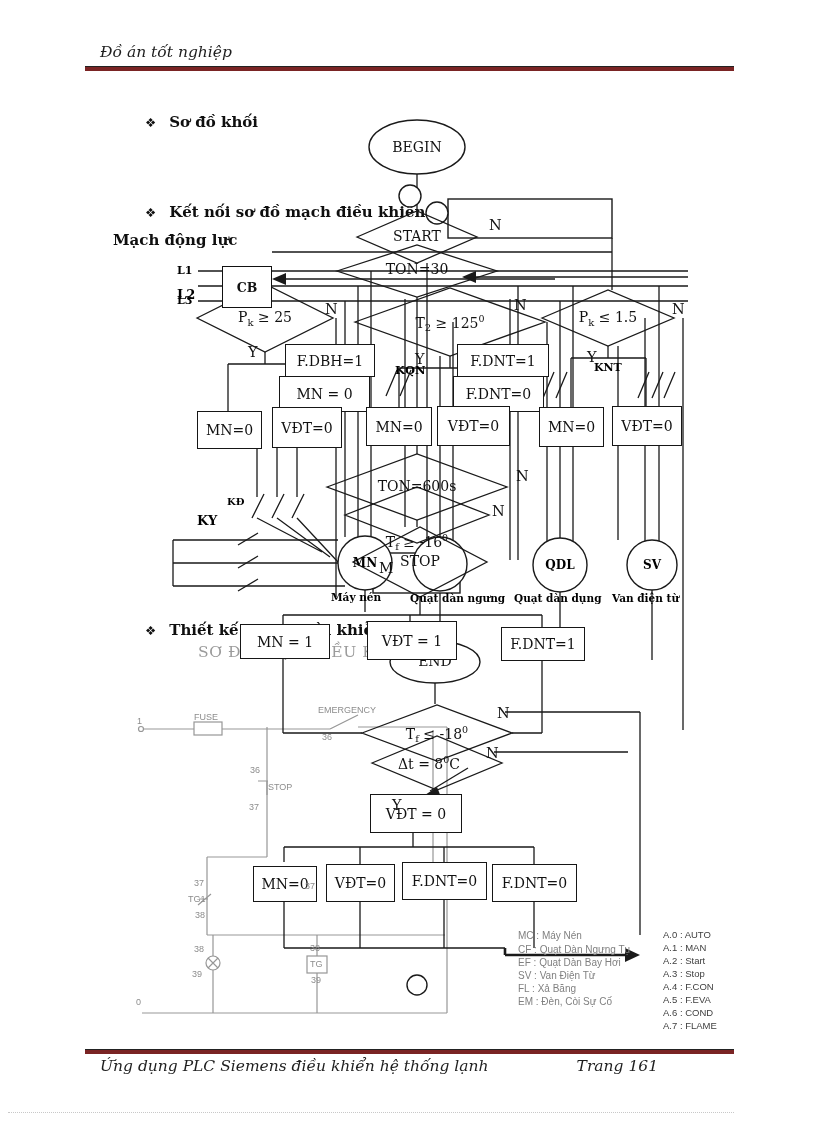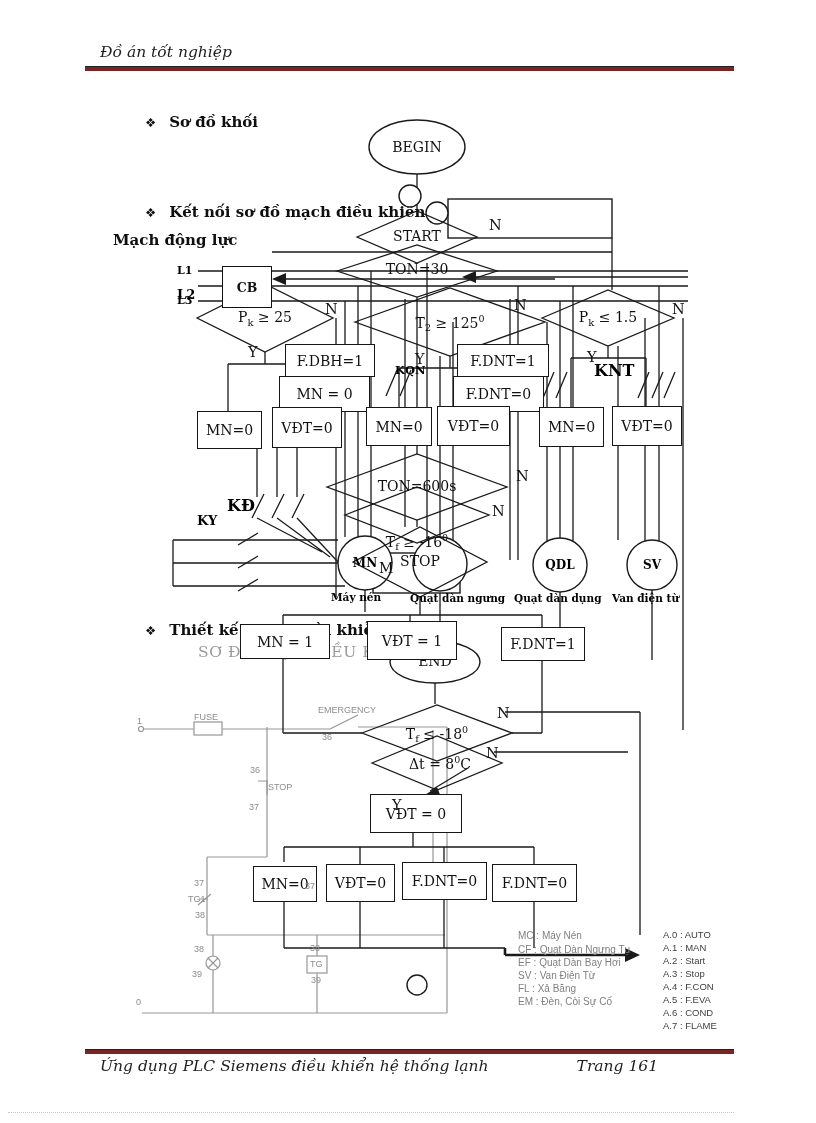--- a/index.html
+++ b/index.html
@@ -129,21 +129,21 @@
   <div class="dlab" style="left:377px;top:228px;width:80px;">START</div>
   <div class="dlab" style="left:363px;top:261px;width:108px;">TON=30</div>
   <div class="dlab" style="left:213px;top:309px;width:104px;"><span>P</span><sub>k</sub><span> ≥ 25</span></div>
   <div class="dlab" style="left:388px;top:313px;width:124px;"><span>T</span><sub>2</sub><span> ≥ 125</span><sup>0</sup></div>
   <div class="dlab" style="left:556px;top:309px;width:104px;"><span>P</span><sub>k</sub><span> ≤ 1.5</span></div>
   <div class="dlab" style="left:355px;top:478px;width:124px;">TON=600s</div>
   <div class="dlab" style="left:355px;top:532px;width:124px;"><span>T</span><sub>f</sub><span> ≥ -16</span><sup>0</sup></div>
   <div class="dlab" style="left:380px;top:553px;width:80px;">STOP</div>
   <div class="dlab" style="left:391px;top:653px;width:88px;">END</div>
   <div class="dlab" style="left:375px;top:724px;width:124px;"><span>T</span><sub>f</sub><span> ≤ -18</span><sup>0</sup></div>
-  <div class="dlab" style="left:378px;top:754px;width:124px;"><span>Δt</span><span> = 8</span><sup>0</sup><span>C</span></div>
+  <div class="dlab" style="left:367px;top:754px;width:124px;"><span>Δt</span><span> = 8</span><sup>0</sup><span>C</span></div>
   <div class="dlab" style="left:379px;top:560px;width:14px;">M</div>
 
   <div class="box" style="left:285px;top:344px;width:88px;height:31px;">F.DBH=1</div>
   <div class="box" style="left:457px;top:344px;width:90px;height:31px;">F.DNT=1</div>
   <div class="box" style="left:279px;top:376px;width:89px;height:34px;">MN = 0</div>
   <div class="box" style="left:453px;top:376px;width:89px;height:34px;">F.DNT=0</div>
   <div class="box" style="left:197px;top:411px;width:63px;height:36px;">MN=0</div>
   <div class="box" style="left:272px;top:407px;width:68px;height:39px;">VĐT=0</div>
   <div class="box" style="left:366px;top:407px;width:64px;height:37px;">MN=0</div>
   <div class="box" style="left:437px;top:406px;width:71px;height:38px;">VĐT=0</div>
@@ -169,23 +169,23 @@
   <div class="nv" style="left:248px;top:344px;">Y</div>
   <div class="nv" style="left:415px;top:351px;">Y</div>
   <div class="nv" style="left:587px;top:349px;">Y</div>
   <div class="nv" style="left:392px;top:797px;">Y</div>
 
   <div class="blb" style="left:177px;top:264px;font-size:11px;">L1</div>
   <div class="blb" style="left:177px;top:279px;font-size:13px;margin-top:8px;">L2</div>
   <div class="blb" style="left:177px;top:294px;font-size:11px;">L3</div>
   <div class="cbbox" style="left:222px;top:266px;width:48px;height:40px;">CB</div>
   <div class="blb" style="left:197px;top:513px;font-size:13px;">KY</div>
-  <div class="blb" style="left:227px;top:496px;font-size:16px;">KĐ</div>
+  <div class="blb" style="left:227px;top:496px;font-size:10px;">KĐ</div>
   <div class="blb" style="left:395px;top:363px;font-size:11.5px;">KQN</div>
-  <div class="blb" style="left:594px;top:361px;font-size:16px;">KNT</div>
+  <div class="blb" style="left:594px;top:361px;font-size:11px;">KNT</div>
 
   <div class="tag" style="left:350px;top:556px;width:30px;">MN</div>
   <div class="tag" style="left:425px;top:557px;width:30px;"></div>
   <div class="tag" style="left:540px;top:558px;width:40px;">QDL</div>
   <div class="tag" style="left:638px;top:558px;width:28px;">SV</div>
   <div class="cap" style="left:331px;top:591px;">Máy nén</div>
   <div class="cap" style="left:410px;top:592px;">Quạt dàn ngưng</div>
   <div class="cap" style="left:514px;top:592px;">Quạt dàn dụng</div>
   <div class="cap" style="left:612px;top:592px;">Van điện từ</div>
 

